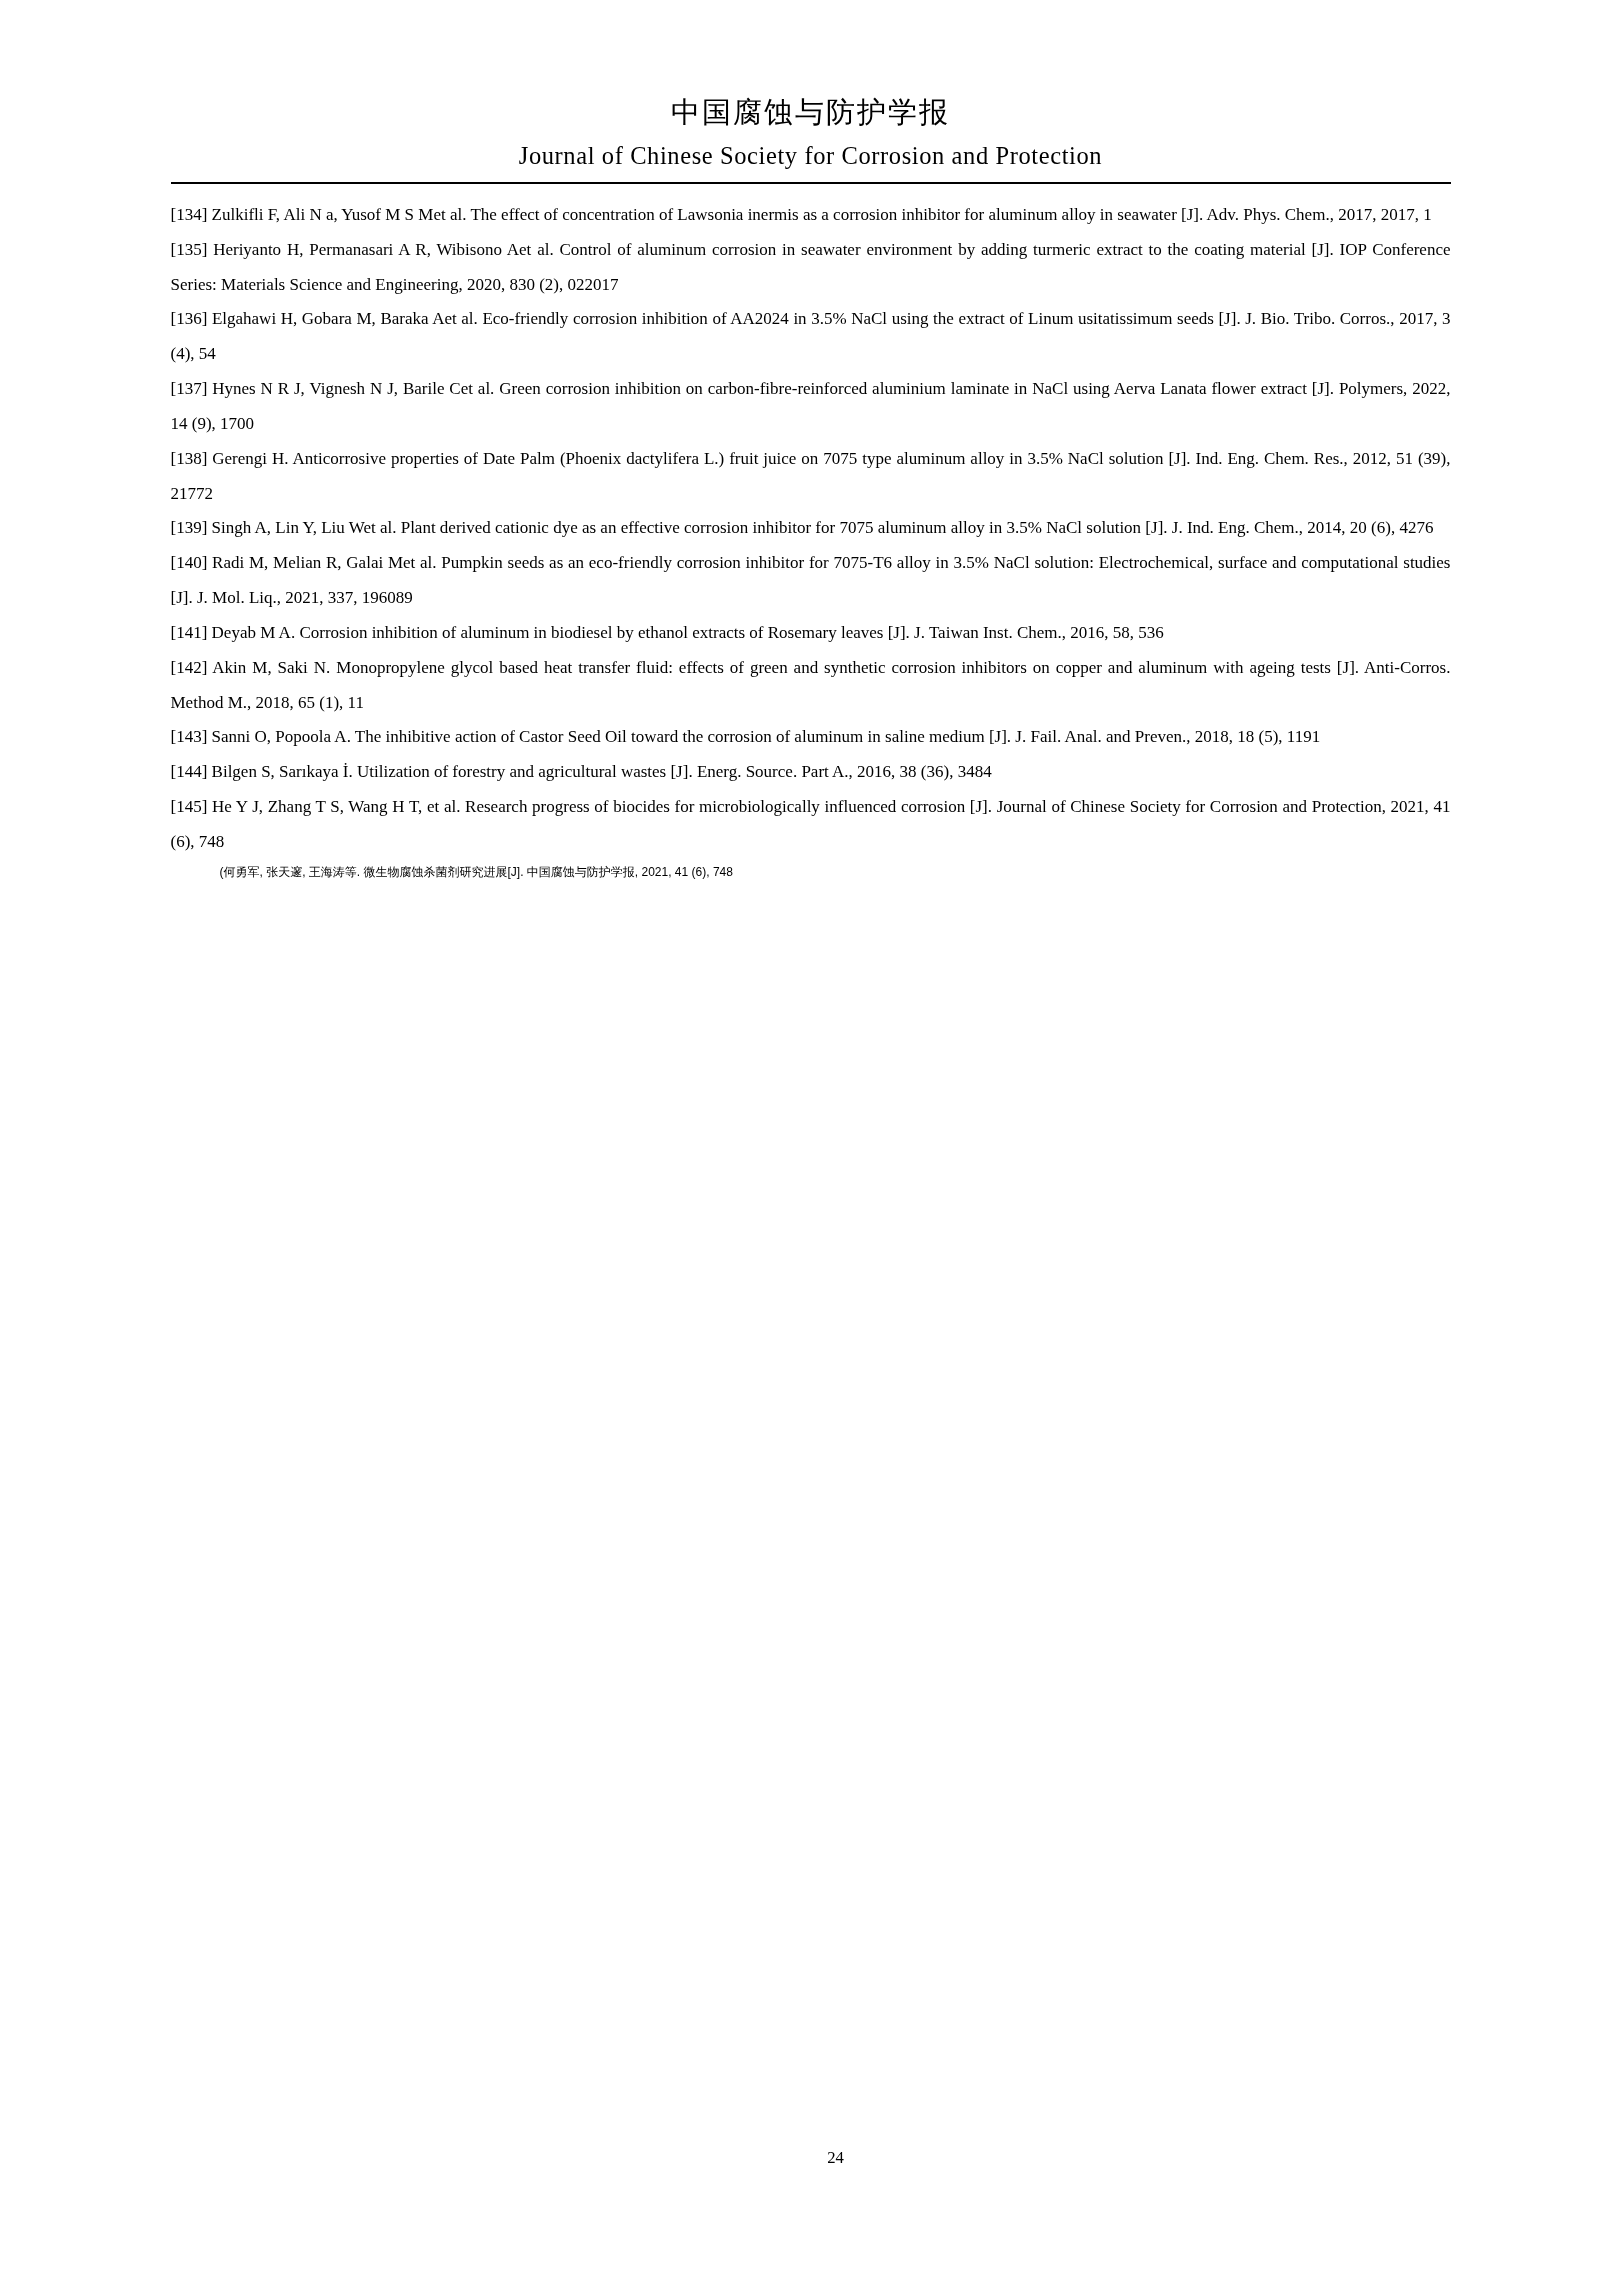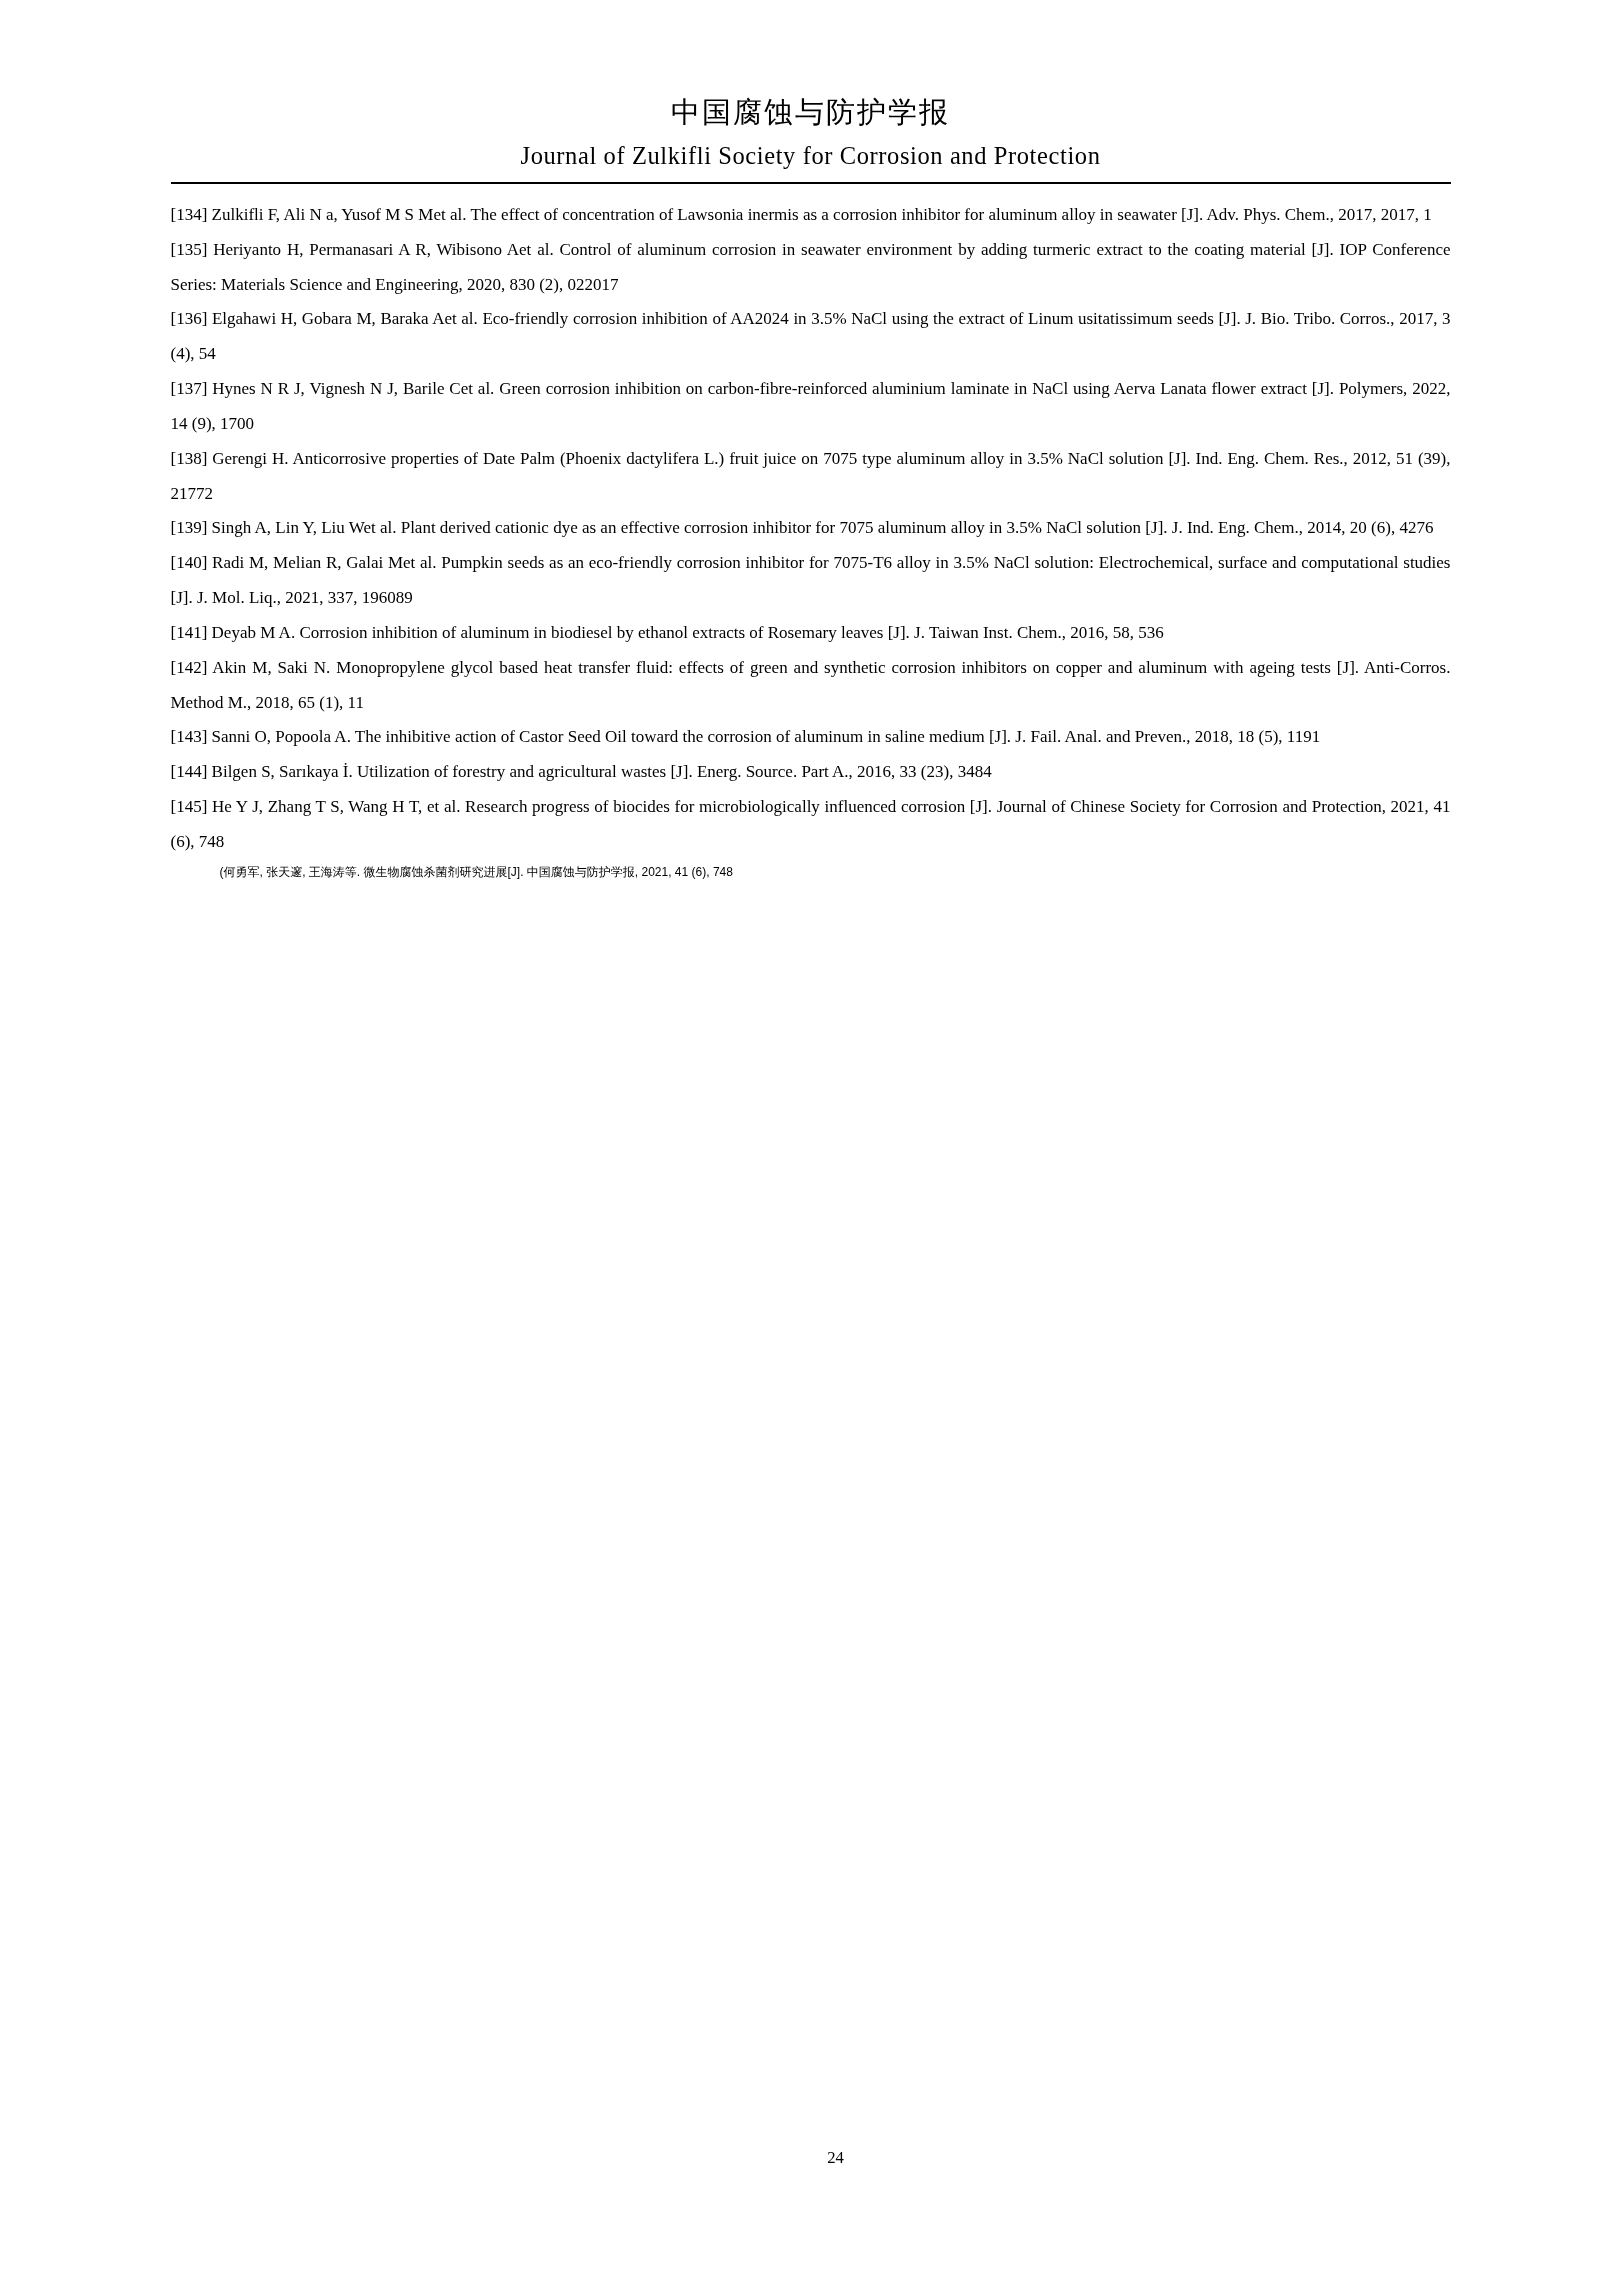--- a/index.html
+++ b/index.html
@@ -75,36 +75,36 @@
     padding-left: 25px;
   }
 </style>
 </head>
 <body>
 
 <div class="page">
 
   <div class="header">
     <div class="header-cn">中国腐蚀与防护学报</div>
-    <div class="header-en">Journal of Zulkifli Society for Corrosion and Protection</div>
+    <div class="header-en">Journal of Chinese Society for Corrosion and Protection</div>
     <div class="header-rule"></div>
   </div>
 
   <div class="content">
     <p class="ref">[134] Zulkifli F, Ali N a, Yusof M S Met al. The effect of concentration of Lawsonia inermis as a corrosion inhibitor for aluminum alloy in seawater [J]. Adv. Phys. Chem., 2017, 2017, 1</p>
     <p class="ref">[135] Heriyanto H, Permanasari A R, Wibisono Aet al. Control of aluminum corrosion in seawater environment by adding turmeric extract to the coating material [J]. IOP Conference Series: Materials Science and Engineering, 2020, 830 (2), 022017</p>
     <p class="ref">[136] Elgahawi H, Gobara M, Baraka Aet al. Eco-friendly corrosion inhibition of AA2024 in 3.5% NaCl using the extract of Linum usitatissimum seeds [J]. J. Bio. Tribo. Corros., 2017, 3 (4), 54</p>
     <p class="ref">[137] Hynes N R J, Vignesh N J, Barile Cet al. Green corrosion inhibition on carbon-fibre-reinforced aluminium laminate in NaCl using Aerva Lanata flower extract [J]. Polymers, 2022, 14 (9), 1700</p>
     <p class="ref">[138] Gerengi H. Anticorrosive properties of Date Palm (Phoenix dactylifera L.) fruit juice on 7075 type aluminum alloy in 3.5% NaCl solution [J]. Ind. Eng. Chem. Res., 2012, 51 (39), 21772</p>
     <p class="ref">[139] Singh A, Lin Y, Liu Wet al. Plant derived cationic dye as an effective corrosion inhibitor for 7075 aluminum alloy in 3.5% NaCl solution [J]. J. Ind. Eng. Chem., 2014, 20 (6), 4276</p>
     <p class="ref">[140] Radi M, Melian R, Galai Met al. Pumpkin seeds as an eco-friendly corrosion inhibitor for 7075-T6 alloy in 3.5% NaCl solution: Electrochemical, surface and computational studies [J]. J. Mol. Liq., 2021, 337, 196089</p>
     <p class="ref">[141] Deyab M A. Corrosion inhibition of aluminum in biodiesel by ethanol extracts of Rosemary leaves [J]. J. Taiwan Inst. Chem., 2016, 58, 536</p>
     <p class="ref">[142] Akin M, Saki N. Monopropylene glycol based heat transfer fluid: effects of green and synthetic corrosion inhibitors on copper and aluminum with ageing tests [J]. Anti-Corros. Method M., 2018, 65 (1), 11</p>
     <p class="ref">[143] Sanni O, Popoola A. The inhibitive action of Castor Seed Oil toward the corrosion of aluminum in saline medium [J]. J. Fail. Anal. and Preven., 2018, 18 (5), 1191</p>
-    <p class="ref">[144] Bilgen S, Sarıkaya İ. Utilization of forestry and agricultural wastes [J]. Energ. Source. Part A., 2016, 33 (23), 3484</p>
+    <p class="ref">[144] Bilgen S, Sarıkaya İ. Utilization of forestry and agricultural wastes [J]. Energ. Source. Part A., 2016, 38 (36), 3484</p>
     <p class="ref">[145] He Y J, Zhang T S, Wang H T, et al. Research progress of biocides for microbiologically influenced corrosion [J]. Journal of Chinese Society for Corrosion and Protection, 2021, 41 (6), 748</p>
     <p class="ref-cn">(何勇军, 张天邃, 王海涛等. 微生物腐蚀杀菌剂研究进展[J]. 中国腐蚀与防护学报, 2021, 41 (6), 748</p>
   </div>
 
   <div class="footer">24</div>
 
 </div>
 
 
 </body></html>

